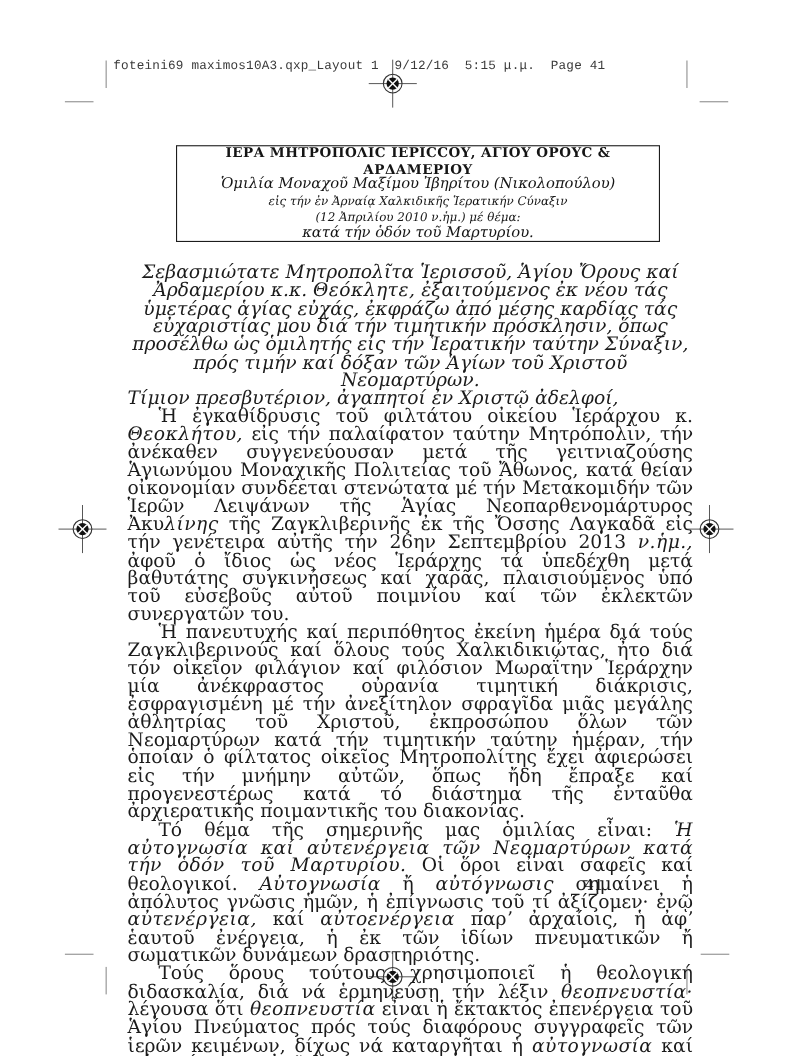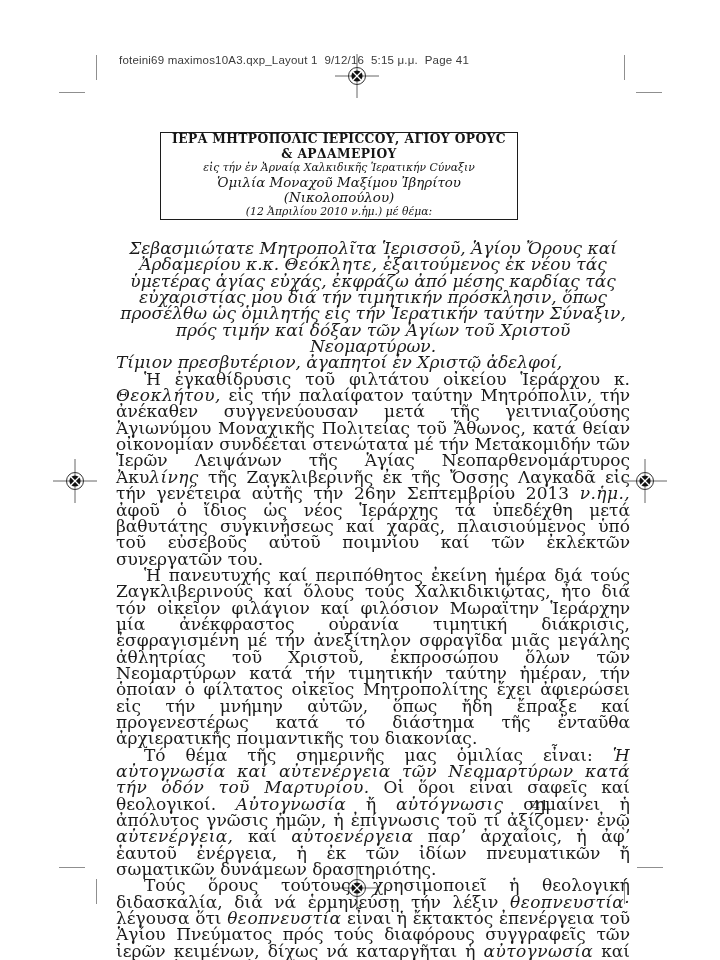--- a/index.html
+++ b/index.html
@@ -1,28 +1,28 @@
 <!DOCTYPE html>
 <html><head>
 <meta charset="utf-8">
 <style>
   html,body{margin:0;padding:0;background:#ffffff;}
   .sheet{position:relative;width:720px;height:960px;background:#ffffff;overflow:hidden;
          font-family:"DejaVu Serif", serif;color:#1b1b1b;}
   
-  .slug{position:absolute;left:119px;top:54px;font-family:Liberation Sans, sans-serif;
+  .slug{position:absolute;left:103px;top:54px;font-family:Liberation Mono, monospace;
         font-size:11.5px;letter-spacing:.2px;color:#3a3a3a;white-space:pre;}
   
   .crop{position:absolute;background:#8f8f8f;}
   .crop.v{width:1px;height:25px;}
   .crop.h{height:1px;width:26px;}
   
   .reg{position:absolute;width:44px;height:44px;}
   
-  .title-box{position:absolute;left:160px;top:132px;width:358px;height:88px;
+  .title-box{position:absolute;left:160px;top:132px;width:440px;height:88px;
              border:1.2px solid #1c1c1c;display:flex;flex-direction:column;
              justify-content:center;align-items:center;text-align:center;padding:2px 6px;box-sizing:border-box;}
   .tline{width:100%;line-height:14.6px;color:#151515;}
   .tline.caps{font-size:12.3px;font-weight:bold;letter-spacing:.4px;}
   .tline.large{font-size:13.4px;font-style:italic;}
   .tline.small{font-size:10.8px;font-style:italic;}
   
   .body-col{position:absolute;left:116px;top:240px;width:514px;font-size:17px;
             line-height:16.35px;text-align:justify;}
   .body-col p{margin:0;}
@@ -78,23 +78,24 @@
     <line x1="22" y1="0" x2="22" y2="44" stroke="#555" stroke-width="0.9"></line>
     <line x1="0" y1="22" x2="44" y2="22" stroke="#555" stroke-width="0.9"></line>
     <circle cx="22" cy="22" r="8.5" fill="none" stroke="#333" stroke-width="1"></circle>
     <circle cx="22" cy="22" r="5.6" fill="#111"></circle>
     <line x1="18" y1="18" x2="26" y2="26" stroke="#fff" stroke-width="1.3"></line>
     <line x1="26" y1="18" x2="18" y2="26" stroke="#fff" stroke-width="1.3"></line>
   </svg>
 
   <div class="title-box">
       <div class="tline caps">ΙΕΡΑ ΜΗΤΡΟΠΟΛΙC ΙΕΡΙCCΟΥ, ΑΓΙΟΥ ΟΡΟΥC &amp; ΑΡΔΑΜΕΡΙΟΥ</div>
+      <div class="tline large">Ὁμιλία Μοναχοῦ Μαξίμου Ἰβηρίτου (Νικολοπούλου)</div>
       <div class="tline small">εἰς τήν ἐν Ἀρναίᾳ Χαλκιδικῆς Ἱερατικήν Cύναξιν</div>
-      <div class="tline large">Ὁμιλία Μοναχοῦ Μαξίμου Ἰβηρίτου (Νικολοπούλου)</div>
       <div class="tline small">(12 Ἀπριλίου 2010 ν.ἡμ.) μέ θέμα:</div>
+      <div class="tline large">κατά τήν ὁδόν τοῦ Μαρτυρίου.</div>
     </div>
 
   <div class="body-col">
     <p class="intro"><span>Σεβασμιώτατε Μητροπολῖτα Ἱερισσοῦ, Ἁγίου Ὄρους καί Ἀρδαμερίου κ.κ. </span><span class="ornate">Θεόκλητε,</span><span> ἐξαιτούμενος ἐκ νέου τάς ὑμετέρας ἁγίας εὐχάς, ἐκφράζω ἀπό μέσης καρδίας τάς εὐχαριστίας μου διά τήν τιμητικήν πρόσκλησιν, ὅπως προσέλθω ὡς ὁμιλητής εἰς τήν Ἱερατικήν ταύτην Σύναξιν, πρός τιμήν καί δόξαν τῶν Ἁγίων τοῦ Χριστοῦ Νεομαρτύρων.</span></p>
     <p class="salutation">Τίμιον πρεσβυτέριον, ἀγαπητοί ἐν Χριστῷ ἀδελφοί,</p>
     <p class="para"><span>Ἡ ἐγκαθίδρυσις τοῦ φιλτάτου οἰκείου Ἱεράρχου κ. </span><span class="ornate">Θεοκλήτου,</span><span> εἰς τήν παλαίφατον ταύτην Μητρόπολιν, τήν ἀνέκαθεν συγγενεύουσαν μετά τῆς γειτνιαζούσης Ἁγιωνύμου Μοναχικῆς Πολιτείας τοῦ Ἄθωνος, κατά θείαν οἰκονομίαν συνδέεται στενώτατα μέ τήν Μετακομιδήν τῶν Ἱερῶν Λειψάνων τῆς Ἁγίας Νεοπαρθενομάρτυρος Ἀκυ</span><span class="ornate">λίνης</span><span> τῆς Ζαγκλιβερινῆς ἐκ τῆς Ὄσσης Λαγκαδᾶ εἰς τήν γενέτειρα αὐτῆς τήν 26ην Σεπτεμβρίου 2013 </span><span class="ornate">ν.ἡμ.,</span><span> ἀφοῦ ὁ ἴδιος ὡς νέος Ἱεράρχης τά ὑπεδέχθη μετά βαθυτάτης συγκινήσεως καί χαρᾶς, πλαισιούμενος ὑπό τοῦ εὐσεβοῦς αὐτοῦ ποιμνίου καί τῶν ἐκλεκτῶν συνεργατῶν του.</span></p>
     <p class="para"><span>Ἡ πανευτυχής καί περιπόθητος ἐκείνη ἡμέρα διά τούς Ζαγκλιβερινούς καί ὅλους τούς Χαλκιδικιώτας, ἦτο διά τόν οἰκεῖον φιλάγιον καί φιλόσιον Μωραΐτην Ἱεράρχην μία ἀνέκφραστος οὐρανία τιμητική διάκρισις, ἐσφραγισμένη μέ τήν ἀνεξίτηλον σφραγῖδα μιᾶς μεγάλης ἀθλητρίας τοῦ Χριστοῦ, ἐκπροσώπου ὅλων τῶν Νεομαρτύρων κατά τήν τιμητικήν ταύτην ἡμέραν, τήν ὁποίαν ὁ φίλτατος οἰκεῖος Μητροπολίτης ἔχει ἀφιερώσει εἰς τήν μνήμην αὐτῶν, ὅπως ἤδη ἔπραξε καί προγενεστέρως κατά τό διάστημα τῆς ἐνταῦθα ἀρχιερατικῆς ποιμαντικῆς του διακονίας.</span></p>
     <p class="para"><span>Τό θέμα τῆς σημερινῆς μας ὁμιλίας εἶναι: </span><span class="ornate">Ἡ αὐτογνωσία καί αὐτενέργεια τῶν Νεομαρτύρων κατά τήν ὁδόν τοῦ Μαρτυρίου.</span><span> Οἱ ὅροι εἶναι σαφεῖς καί θεολογικοί. </span><span class="ornate">Αὐτογνωσία</span><span> ἤ </span><span class="ornate">αὐτόγνωσις</span><span> σημαίνει ἡ ἀπόλυτος γνῶσις ἡμῶν, ἡ ἐπίγνωσις τοῦ τί ἀξίζομεν· ἐνῷ </span><span class="ornate">αὐτενέργεια,</span><span> καί </span><span class="ornate">αὐτοενέργεια</span><span> παρʼ ἀρχαίοις, ἡ ἀφʼ ἑαυτοῦ ἐνέργεια, ἡ ἐκ τῶν ἰδίων πνευματικῶν ἤ σωματικῶν δυνάμεων δραστηριότης.</span></p>
     <p class="para"><span>Τούς ὅρους τούτους χρησιμοποιεῖ ἡ θεολογική διδασκαλία, διά νά ἑρμηνεύσῃ τήν λέξιν </span><span class="ornate">θεοπνευστία·</span><span> λέγουσα ὅτι </span><span class="ornate">θεοπνευστία</span><span> εἶναι ἡ ἔκτακτος ἐπενέργεια τοῦ Ἁγίου Πνεύματος πρός τούς διαφόρους συγγραφεῖς τῶν ἱερῶν κειμένων, δίχως νά καταργῆται ἡ </span><span class="ornate">αὐτογνωσία</span><span> καί </span><span class="ornate">αὐτενέργεια</span><span> αὐτῶν.</span></p>
   </div>

